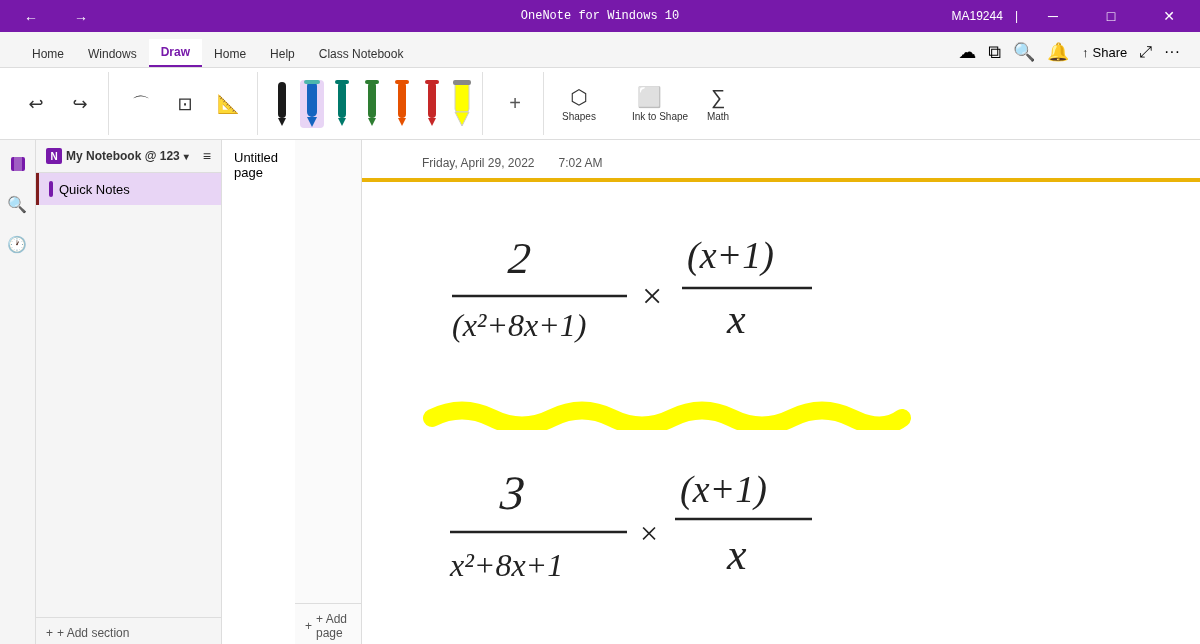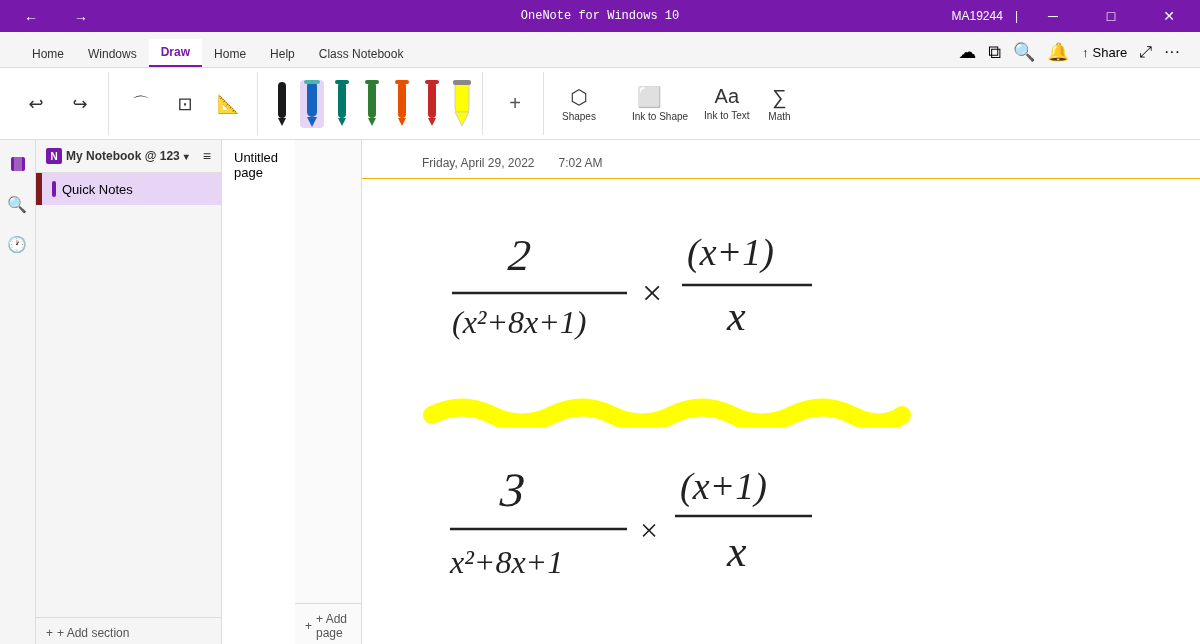--- a/index.html
+++ b/index.html
@@ -162,21 +162,21 @@
       padding: 8px 10px;
       font-size: 13px;
       cursor: pointer;
       display: flex;
       align-items: center;
       gap: 6px;
       border-left: 3px solid transparent;
     }
     .section-item.active {
       background: #e8d5f5;
-      border-left: 6px solid #7f1d1d;
+      border-left: 3px solid #7f1d1d;
     }
     .section-item .section-bar {
       width: 4px;
       height: 16px;
       background: #7719aa;
       border-radius: 2px;
     }
     .sidebar-footer {
       padding: 8px 10px;
       border-top: 1px solid #ddd;
@@ -223,21 +223,21 @@
       background: #fff;
       overflow: auto;
       position: relative;
     }
     .page-date {
       padding: 16px 60px 8px;
       font-size: 12px;
       color: #555;
       display: flex;
       gap: 24px;
-      border-bottom: 1px solid #eab308;
+      border-bottom: 4px solid #eab308;
       margin-bottom: 16px;
     }
     .math-content {
       padding: 20px 60px;
       position: relative;
     }
     .formula-area {
       margin-bottom: 20px;
     }
 
@@ -374,24 +374,20 @@
   <div class="ribbon-group">
     <button class="ribbon-btn">
       <span style="font-size:20px;">⬡</span>
       <span style="font-size:10px;">Shapes</span>
     </button>
     <button class="ribbon-btn">
       <span style="font-size:20px;">⬜</span>
       <span style="font-size:10px;text-align:center;line-height:1.2;margin-left:20px;">Ink to Shape</span>
     </button>
     <button class="ribbon-btn">
-      <span style="font-size:20px;">Aa</span>
-      <span style="font-size:10px;text-align:center;line-height:1.2;">Ink to Text</span>
-    </button>
-    <button class="ribbon-btn">
       <span style="font-size:20px;">∑</span>
       <span style="font-size:10px;text-align:right;">Math</span>
     </button>
   </div>
 </div>
 
 <div class="main">
 
   <div class="icon-bar">
     <div class="icon-bar-btn">

